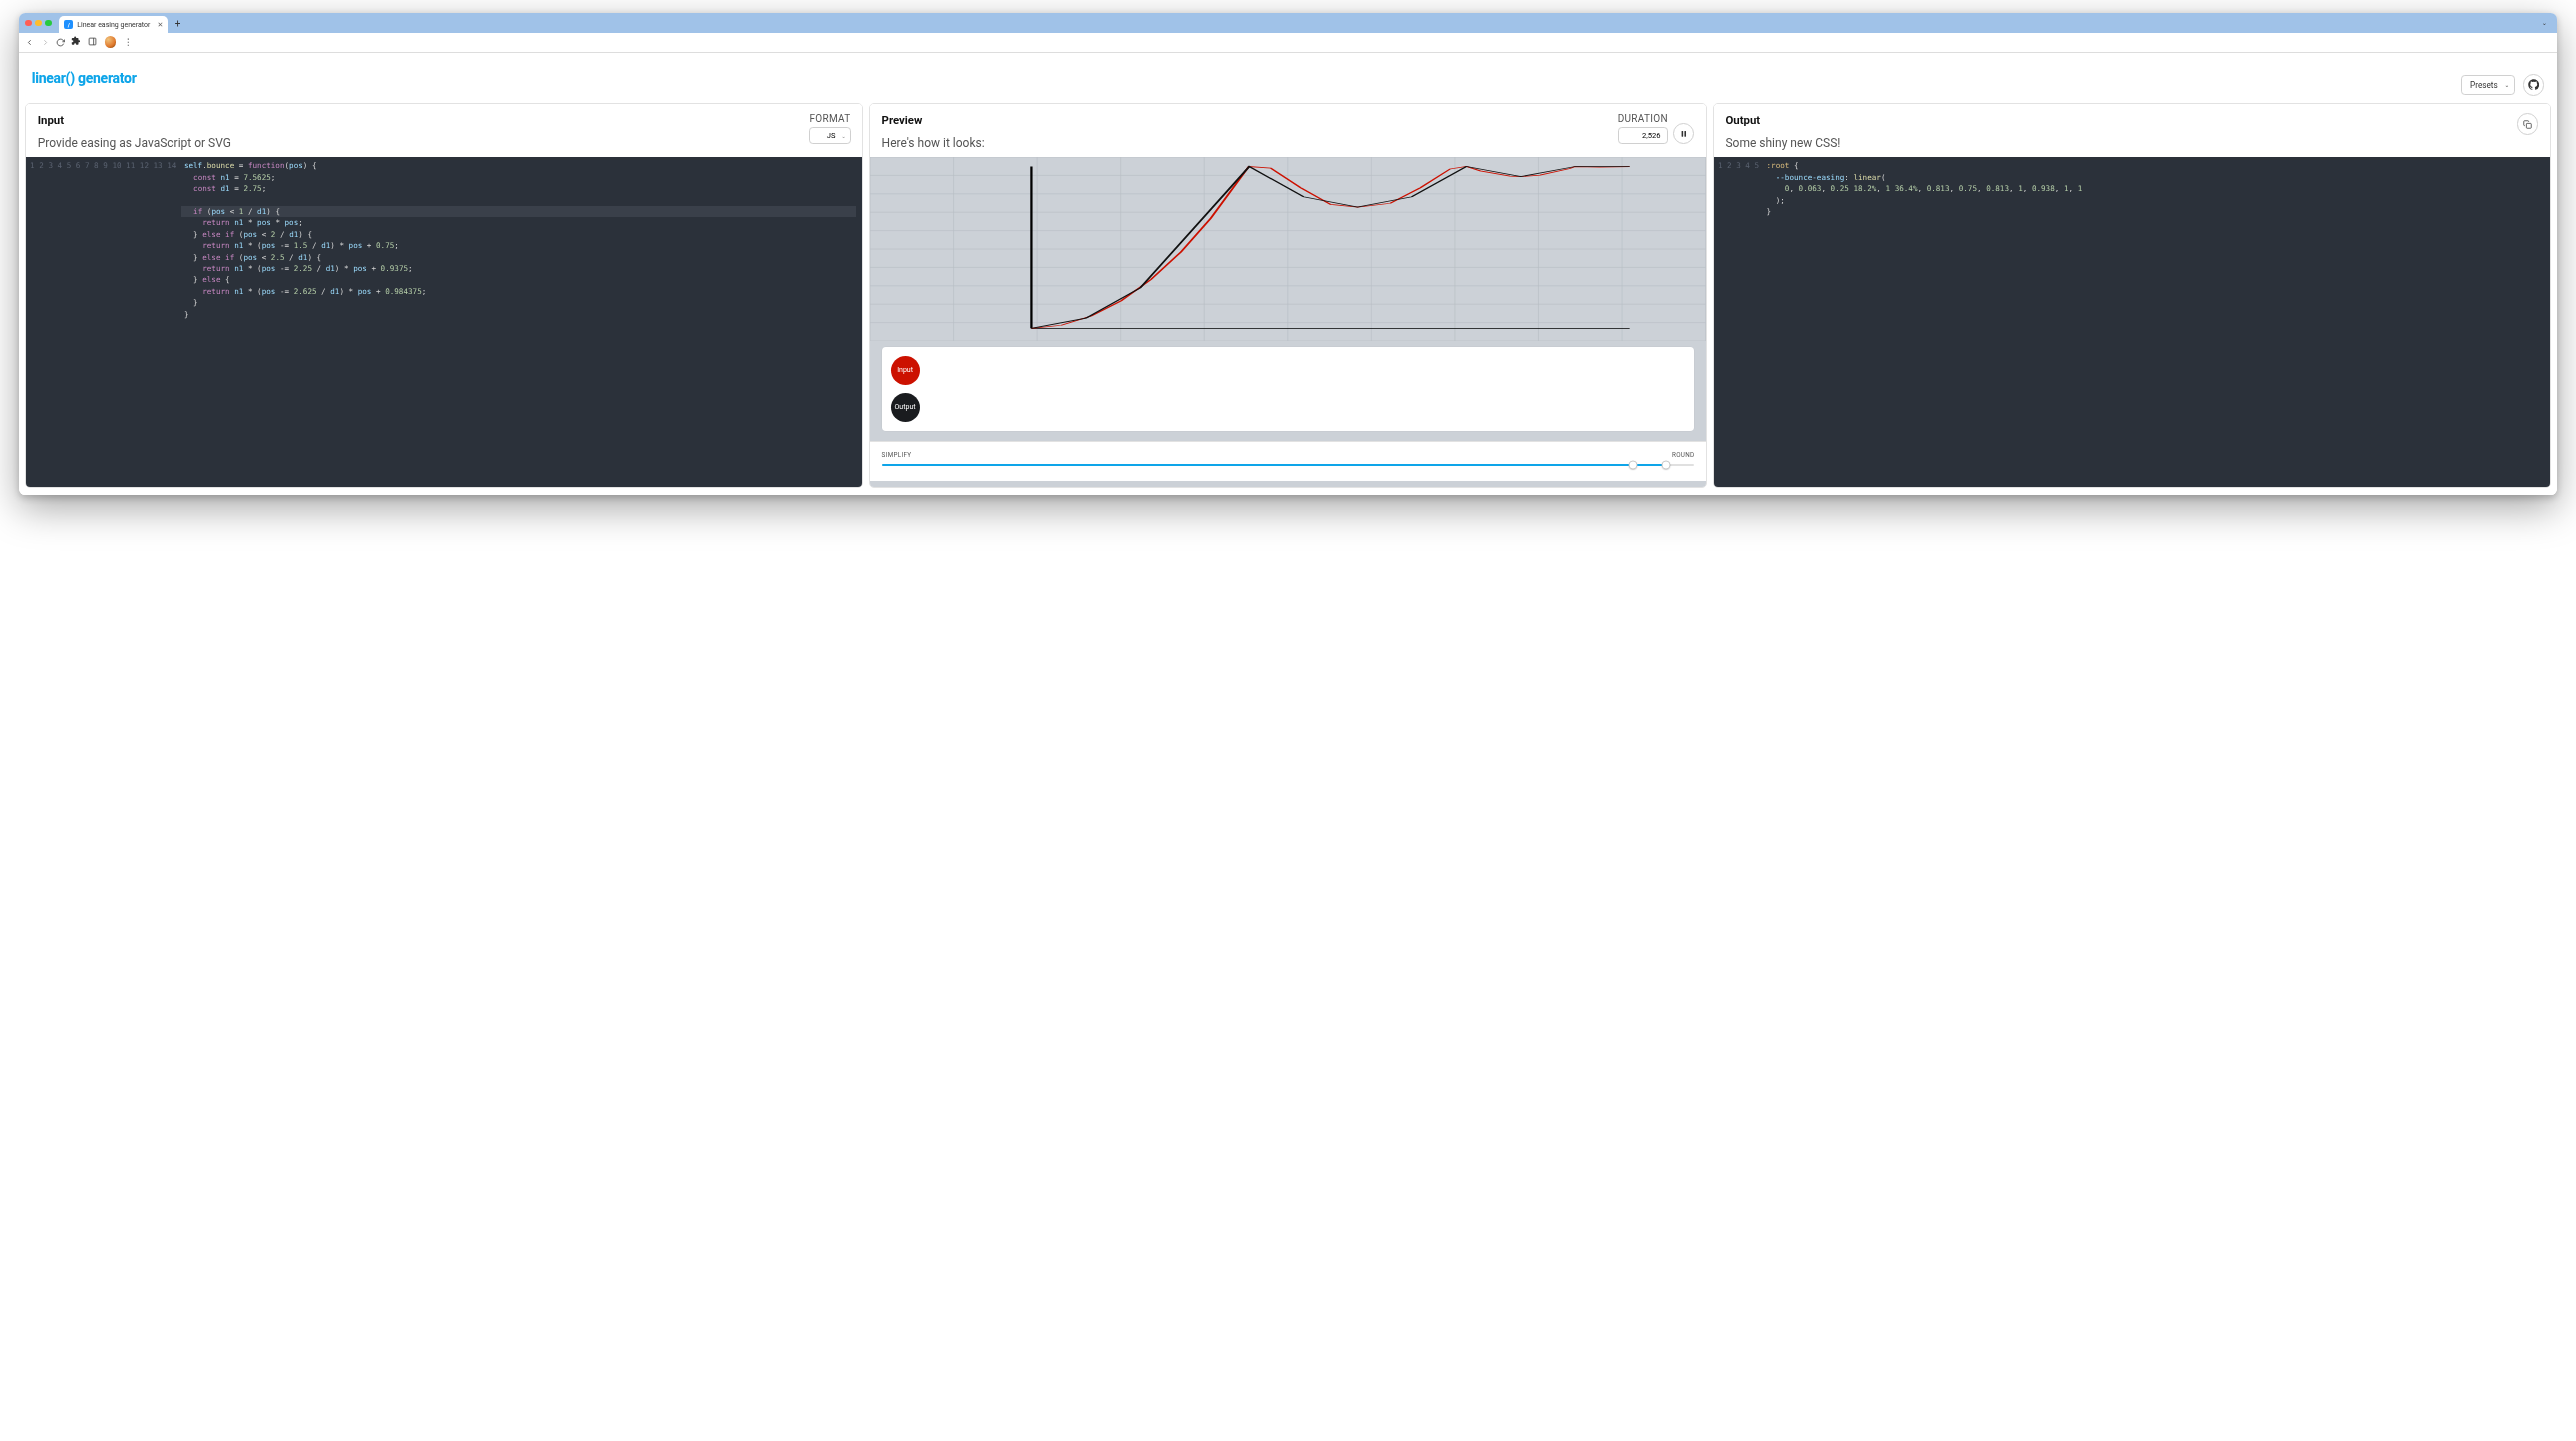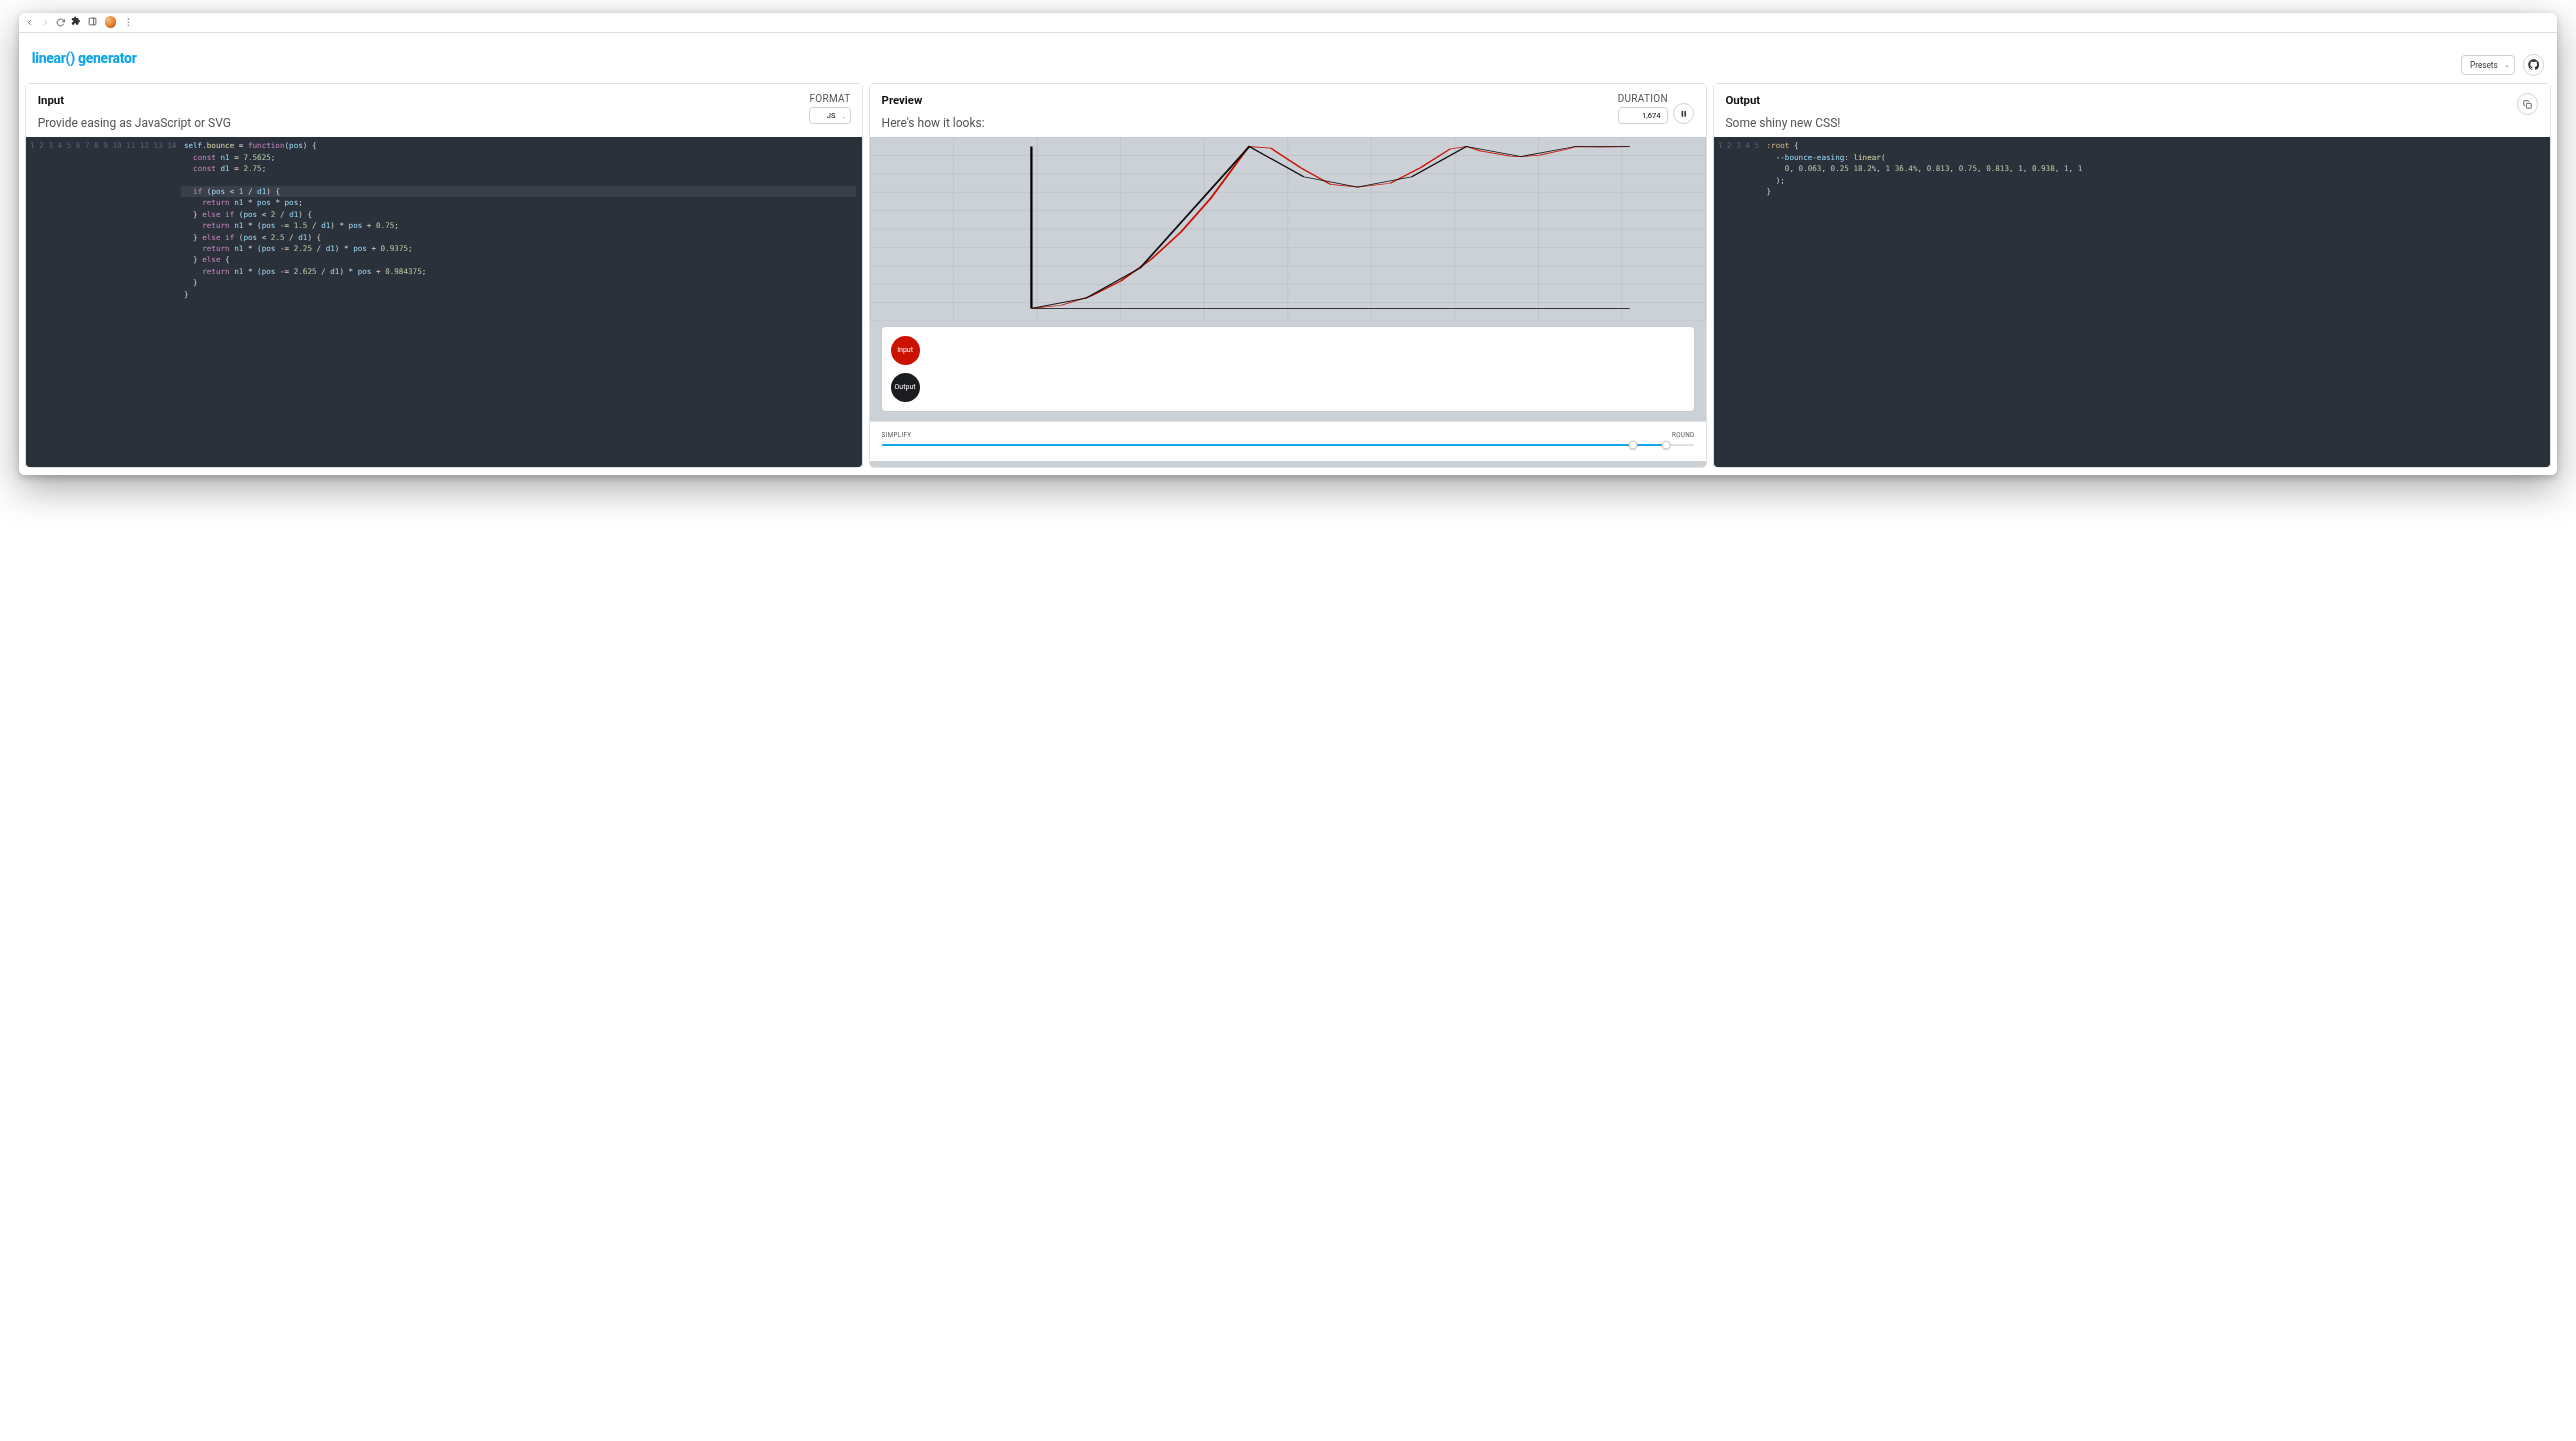--- a/index.html
+++ b/index.html
@@ -211,20 +211,35 @@
     background:#fff; border:0.6px solid #ccc; transform:translate(-50%,-50%);
     box-shadow: 0 0.6px 1.3px rgba(0,0,0,0.2);
   }
 </style>
 </head>
 <body>
 
 <div class="window-wrap">
 <div class="window">
 
+  <div class="titlebar">
+    <div class="traffic">
+      <div class="dot red"></div>
+      <div class="dot yellow"></div>
+      <div class="dot green"></div>
+    </div>
+    <div class="tab">
+      <div class="favicon">/</div>
+      <span>Linear easing generator</span>
+      <span class="close">✕</span>
+    </div>
+    <div class="newtab">+</div>
+    <div class="titlebar-spacer"></div>
+    <div class="titlebar-chevron">⌄</div>
+  </div>
 
   <div class="addrbar">
     <div class="nav-btn">
       <svg width="9" height="9" viewBox="0 0 24 24" fill="none" stroke="currentColor" stroke-width="2.5">
             <polyline points="15 18 9 12 15 6"></polyline>
           </svg>
     </div>
     <div class="nav-btn disabled">
       <svg width="9" height="9" viewBox="0 0 24 24" fill="none" stroke="currentColor" stroke-width="2.5">
             <polyline points="9 18 15 12 9 6"></polyline>
@@ -321,21 +336,21 @@
     <div class="panel">
       <div class="panel-head">
         <div class="titles">
           <h2>Preview</h2>
           <p>Here's how it looks:</p>
         </div>
         <div class="ctrl">
           <div>
             <div class="ctrl-label">DURATION</div>
             <div class="num-input">
-              <span>1,674</span>
+              <span>2,526</span>
             </div>
           </div>
           <div class="icon-btn" style="align-self:flex-end;">
             <svg width="7.6" height="7.6" viewBox="0 0 24 24" fill="#333">
                   <rect x="5" y="3" width="5" height="18" rx="1"></rect>
                   <rect x="14" y="3" width="5" height="18" rx="1"></rect>
                 </svg>
           </div>
         </div>
       </div>

